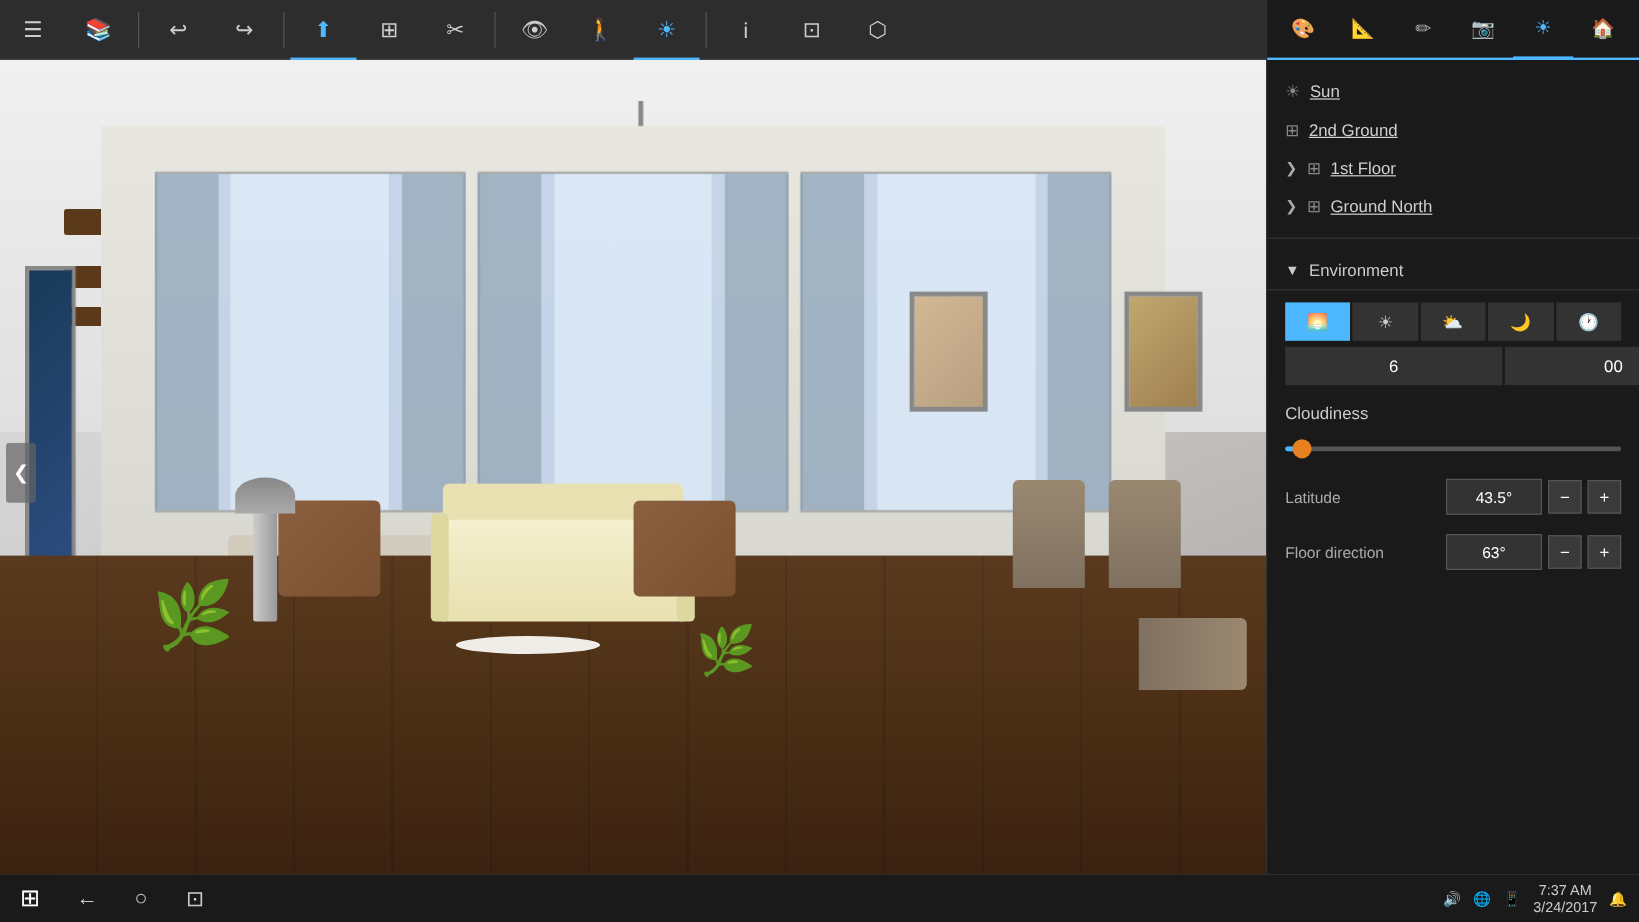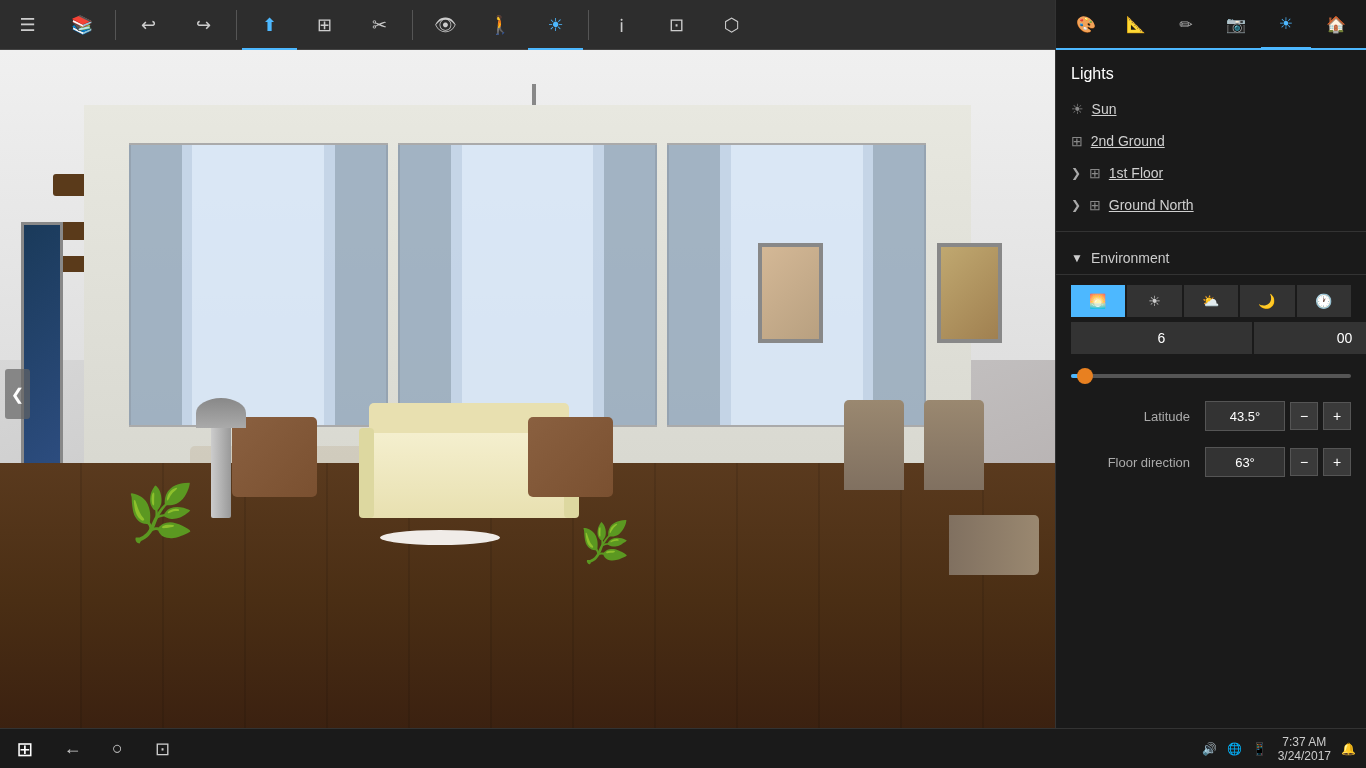--- a/index.html
+++ b/index.html
@@ -238,21 +238,21 @@
     .slider-fill { height: 100%; width: 5%; background: #4db8ff; border-radius: 2px; }
     .slider-thumb {
       position: absolute; top: -6px; left: 5%; width: 16px; height: 16px;
       background: #e88020; border-radius: 50%; transform: translateX(-50%);
     }
 
     
     .param-row {
       display: flex; align-items: center; padding: 8px 15px; gap: 5px;
     }
-    .param-label { color: #aaa; font-size: 13px; flex: 1; text-align: right; padding-right: 10px; }
+    .param-label { color: #aaa; font-size: 13px; flex: 1; padding-right: 10px; }
     .param-input {
       width: 80px; height: 30px; background: #333; border: 1px solid #555;
       color: white; text-align: center; font-size: 13px;
     }
     .param-btn {
       width: 28px; height: 28px; background: #3a3a3a; border: 1px solid #555;
       color: white; display: flex; align-items: center; justify-content: center;
       cursor: pointer; font-size: 14px;
     }
 
@@ -433,21 +433,20 @@
     </div>
     <div class="panel-btn active">
       <span>☀</span>
     </div>
     <div class="panel-btn">
       <span>🏠</span>
     </div>
   </div>
 
   <div id="lights-section">
-    <div class="section-title">Lights</div>
 
     <div class="light-item">
       <span class="item-icon">☀</span>
       <span class="item-label">Sun</span>
     </div>
 
     <div class="light-item">
       <span class="item-icon">⊞</span>
       <span class="item-label">2nd Ground</span>
     </div>
@@ -488,20 +487,21 @@
         <span>🕐</span>
       </button>
     </div>
 
     <div class="time-row">
       <input class="time-input" type="text" value="6" style="">
       <input class="time-input" type="text" value="00" style="">
 
     </div>
 
+    <div class="cloudiness-label">Cloudiness</div>
     <div class="slider-container">
       <div class="slider-track">
         <div class="slider-fill"></div>
         <div class="slider-thumb"></div>
       </div>
     </div>
 
     <div class="param-row">
       <span class="param-label">Latitude</span>
       <input class="param-input" type="text" value="43.5°" style="">

